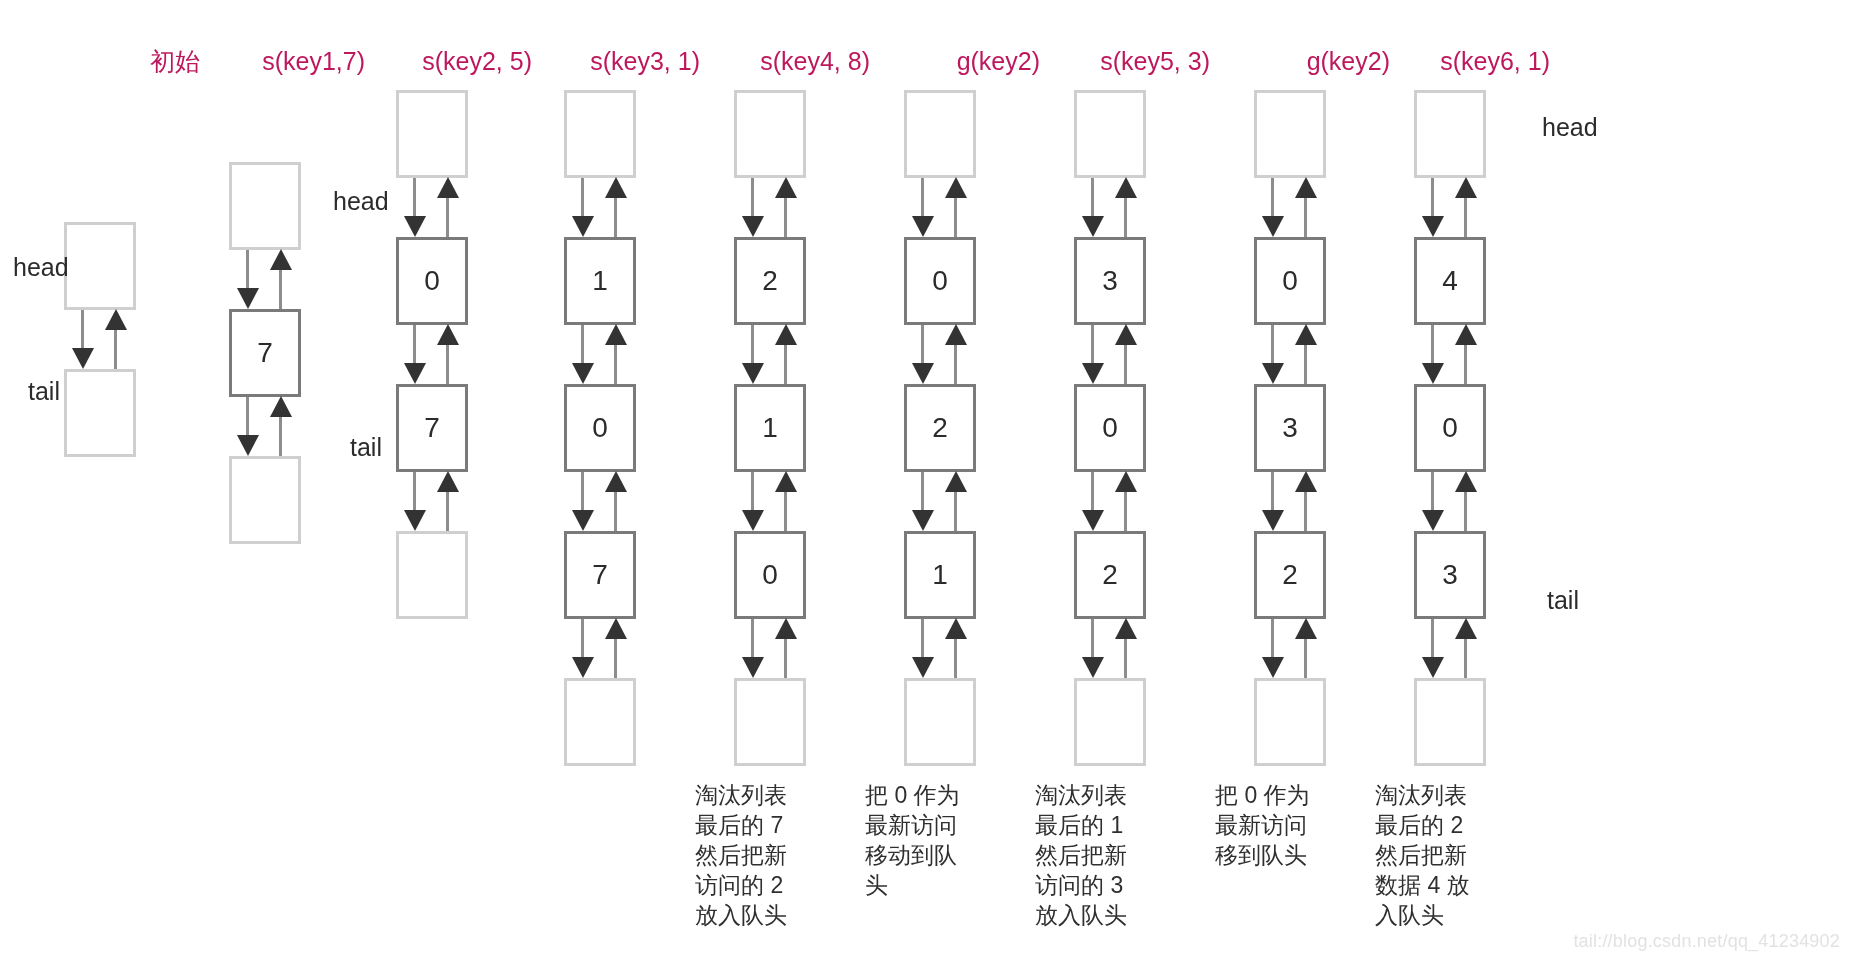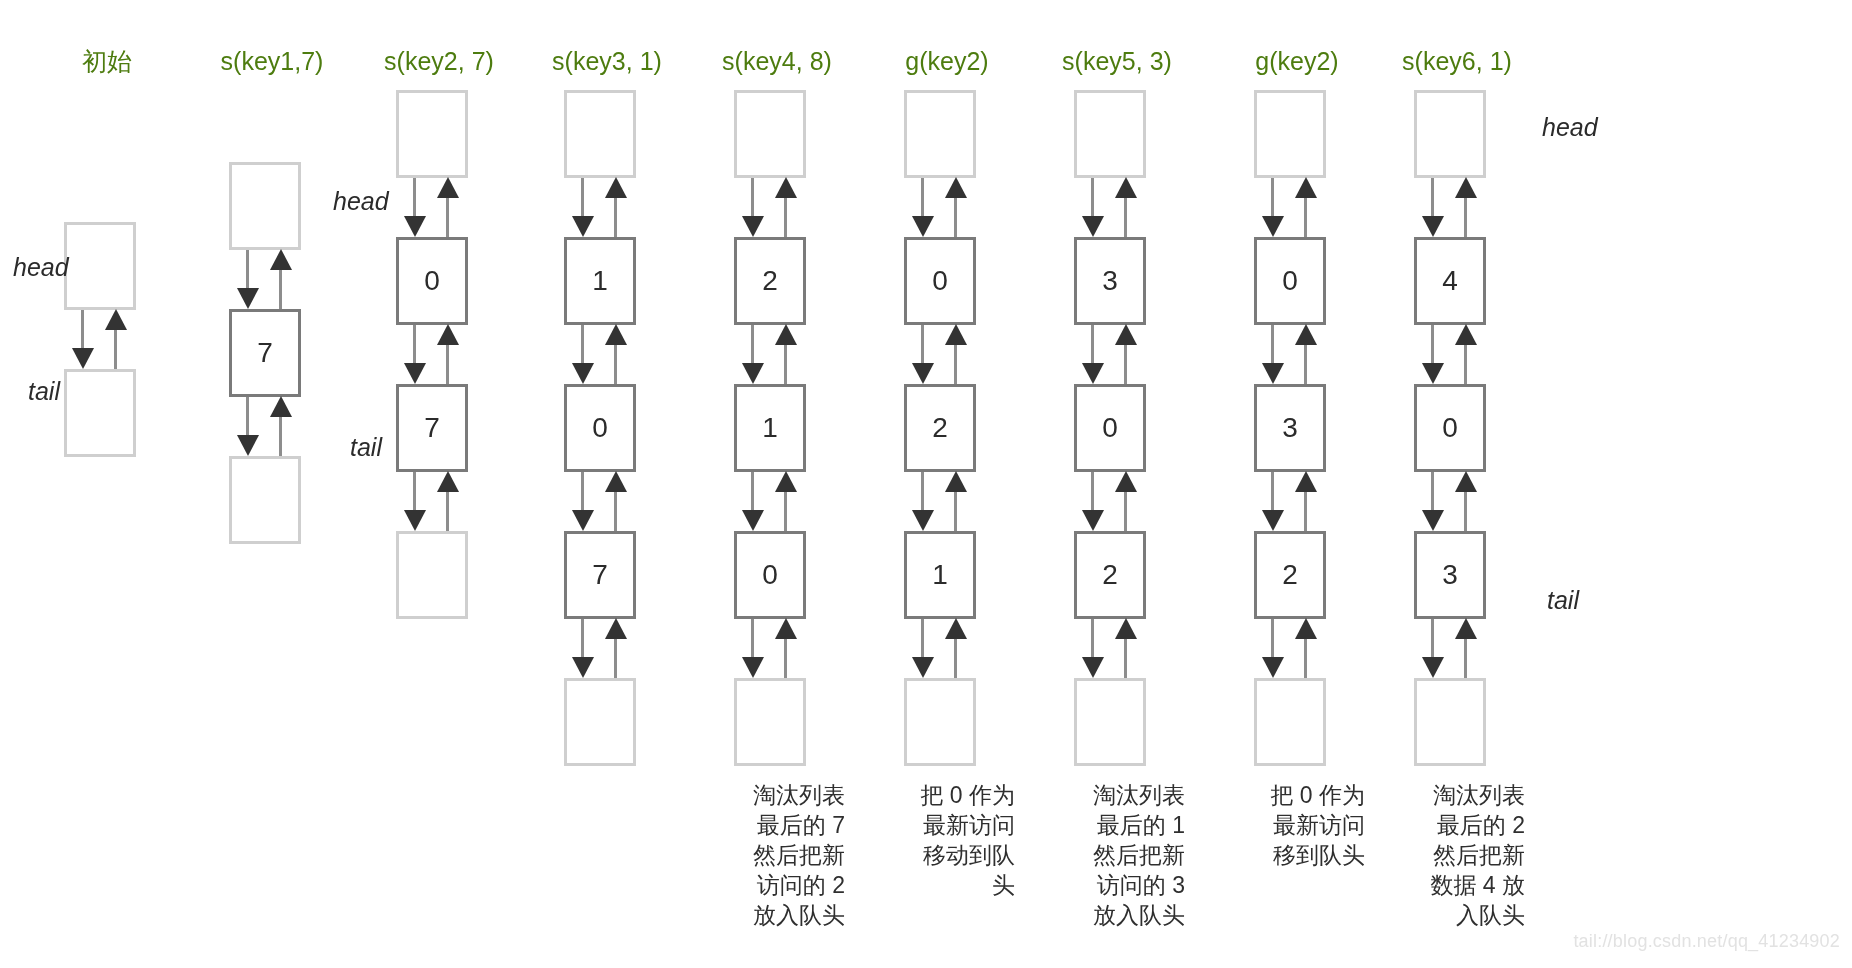--- a/index.html
+++ b/index.html
@@ -27,26 +27,25 @@
     position: absolute;
     top: 0;
     width: 200px;
   }
 
   .col-title {
     position: absolute;
     top: 46px;
     left: 0;
     width: 200px;
-    text-align: center;
+    text-align: right;
     font-size: 25px;
     line-height: 30px;
-    color: #4d7c0f;
+    color: #be185d;
     white-space: nowrap;
-    padding-left: 7px;
   }
 
   
   .chain {
     position: absolute;
     left: 0;
     width: 200px;
   }
 
   .node {
@@ -113,29 +112,28 @@
     border-bottom: 21px solid #333333;
   }
 
   
   .side-label {
     position: absolute;
     font-size: 25px;
     line-height: 30px;
     color: #2b2b2b;
     white-space: nowrap;
-    font-style: italic;
   }
 
   
   .caption {
     position: absolute;
     width: 150px;
     left: 25px;
-    text-align: right;
+    text-align: left;
     font-size: 23px;
     line-height: 30px;
     color: #2f2f2f;
     white-space: pre-line;
   }
 
   .watermark {
     position: absolute;
     right: 12px;
     bottom: 16px;
@@ -190,21 +188,21 @@
           <div class="up-head"></div>
         </div>
         <div class="node sentinel">
           <span class="node-value"></span>
         </div>
       </div>
       <div class="side-label" style="left: 168px; top: 186px;">head</div>
       <div class="side-label" style="left: 185px; top: 432px;">tail</div>
     </div>
     <div class="column" style="left: 332px;">
-      <div class="col-title">s(key2, 7)</div>
+      <div class="col-title">s(key2, 5)</div>
       <div class="chain" style="top: 90px;">
         <div class="node sentinel">
           <span class="node-value"></span>
         </div>
         <div class="link">
           <div class="down-line"></div>
           <div class="down-head"></div>
           <div class="up-line"></div>
           <div class="up-head"></div>
         </div>

